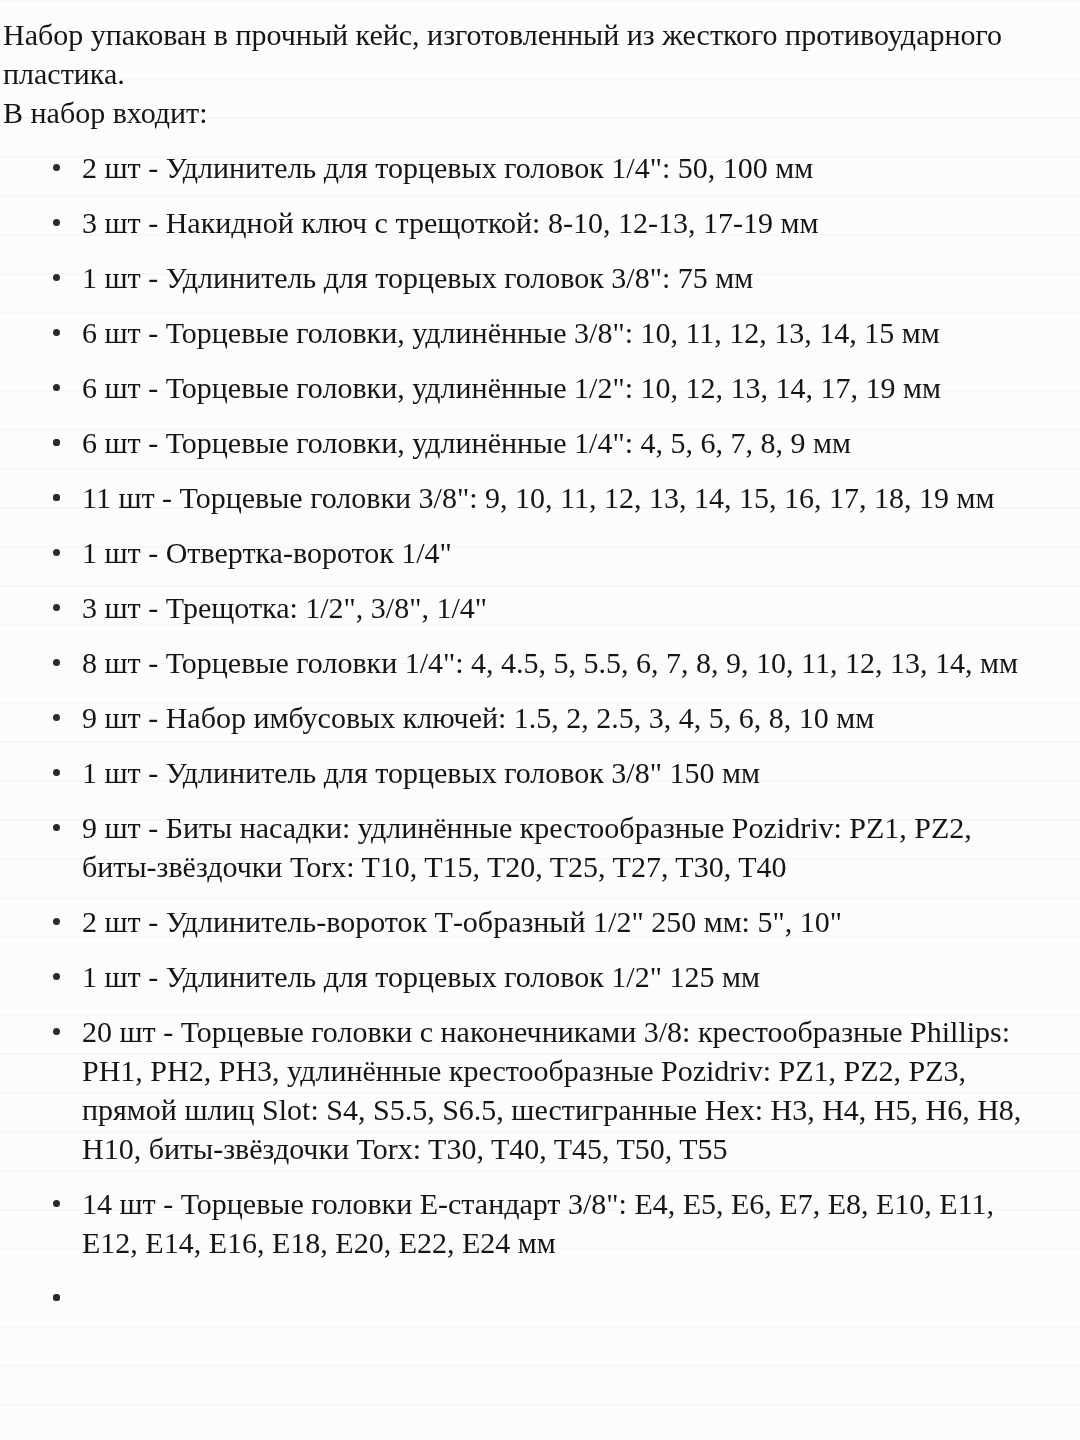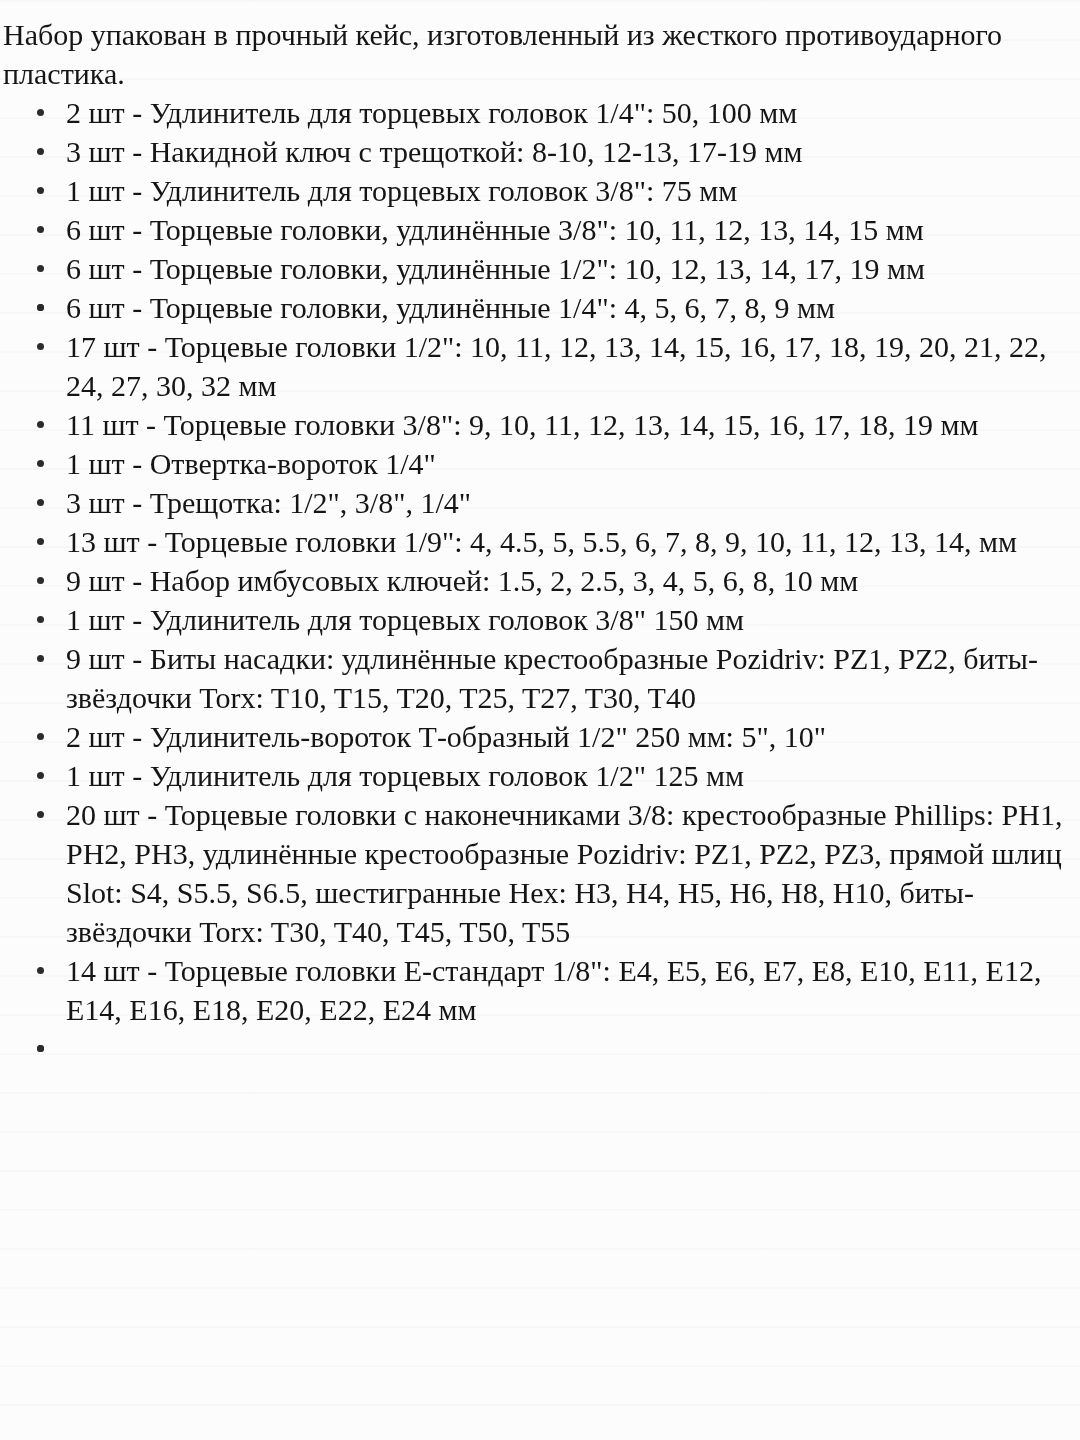--- a/index.html
+++ b/index.html
@@ -34,37 +34,38 @@
     margin: 0;
   }
   ul.contents {
     list-style: none;
     margin: 0;
     padding: 0;
   }
   ul.contents li.item {
     position: relative;
     padding-left: 63px;
-    margin: 0;
+    margin: 16px;
   }
   ul.contents li.item .dot {
     position: absolute;
     left: 34px;
     top: 16px;
     width: 7px;
     height: 7px;
     border-radius: 50%;
     background: #2b2b2b;
   }
 </style>
 </head>
 <body>
 
 <div class="page">
   <p class="intro">Набор упакован в прочный кейс, изготовленный из жесткого противоударного пластика.</p>
+  <p class="list-heading">В набор входит:</p>
   <ul class="contents">
 
       <li class="item">
         <span class="dot"></span>
         <span class="txt">2 шт - Удлинитель для торцевых головок 1/4": 50, 100 мм</span>
       </li>
 
 
       <li class="item">
         <span class="dot"></span>
@@ -91,42 +92,41 @@
         <span class="dot"></span>
       </li>
 
       <li class="item">
         <span class="dot"></span>
         <span class="txt">6 шт - Торцевые головки, удлинённые 1/4": 4, 5, 6, 7, 8, 9 мм</span>
       </li>
 
       <li class="item">
         <span class="dot"></span>
-        <span class="txt">17 шт - Торцевые головки 1/2": 10, 11, 12, 13, 14, 15, 16, 17, 18, 19, 20, 21, 22, 24, 27, 30, 32 мм</span>
       </li>
 
       <li class="item">
         <span class="dot"></span>
         <span class="txt">11 шт - Торцевые головки 3/8": 9, 10, 11, 12, 13, 14, 15, 16, 17, 18, 19 мм</span>
       </li>
 
       <li class="item">
         <span class="dot"></span>
         <span class="txt">1 шт - Отвертка-вороток 1/4"</span>
       </li>
 
       <li class="item">
         <span class="dot"></span>
         <span class="txt">3 шт - Трещотка: 1/2", 3/8", 1/4"</span>
       </li>
 
 
       <li class="item">
         <span class="dot"></span>
-        <span class="txt">13 шт - Торцевые головки 1/9": 4, 4.5, 5, 5.5, 6, 7, 8, 9, 10, 11, 12, 13, 14, мм</span>
+        <span class="txt">8 шт - Торцевые головки 1/4": 4, 4.5, 5, 5.5, 6, 7, 8, 9, 10, 11, 12, 13, 14, мм</span>
       </li>
 
       <li class="item">
         <span class="dot"></span>
         <span class="txt">9 шт - Набор имбусовых ключей: 1.5, 2, 2.5, 3, 4, 5, 6, 8, 10 мм</span>
       </li>
 
       <li class="item">
         <span class="dot"></span>
         <span class="txt">1 шт - Удлинитель для торцевых головок 3/8" 150 мм</span>
@@ -147,21 +147,21 @@
         <span class="txt">1 шт - Удлинитель для торцевых головок 1/2" 125 мм</span>
       </li>
 
       <li class="item">
         <span class="dot"></span>
         <span class="txt">20 шт - Торцевые головки с наконечниками 3/8: крестообразные Phillips: PH1, PH2, PH3, удлинённые крестообразные Pozidriv: PZ1, PZ2, PZ3, прямой шлиц Slot: S4, S5.5, S6.5, шестигранные Hex: H3, H4, H5, H6, H8, H10, биты-звёздочки Torx: T30, T40, T45, T50, T55</span>
       </li>
 
       <li class="item">
         <span class="dot"></span>
-        <span class="txt">14 шт - Торцевые головки Е-стандарт 1/8": E4, E5, E6, E7, E8, E10, E11, E12, E14, E16, E18, E20, E22, E24 мм</span>
+        <span class="txt">14 шт - Торцевые головки Е-стандарт 3/8": E4, E5, E6, E7, E8, E10, E11, E12, E14, E16, E18, E20, E22, E24 мм</span>
       </li>
 
       <li class="item">
         <span class="dot"></span>
       </li>
 
       <li class="item">
         <span class="dot"></span>
       </li>
     </ul>

